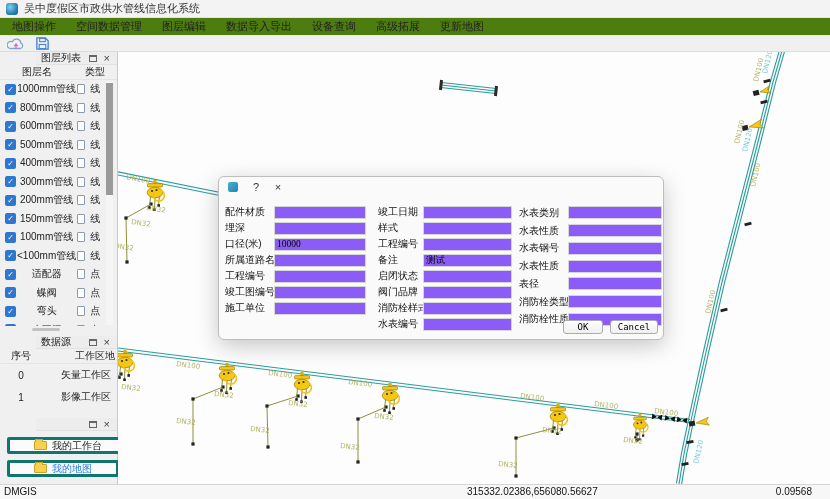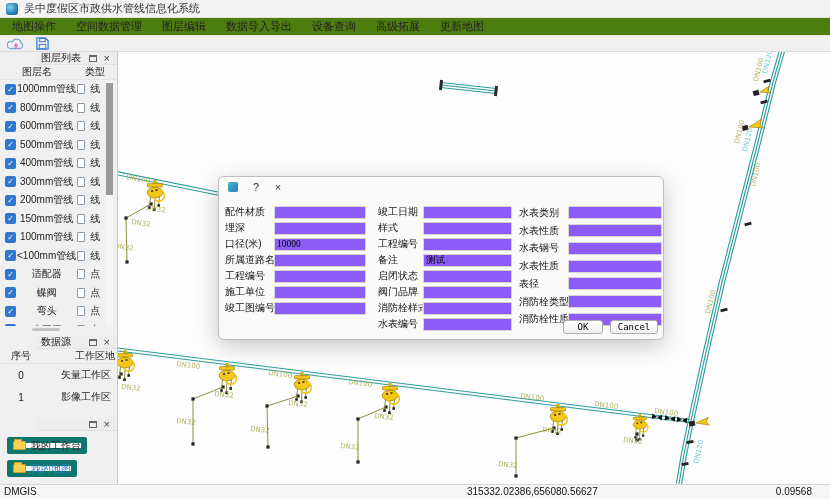--- a/index.html
+++ b/index.html
@@ -50,21 +50,21 @@
   
   #ds-panel{top:284px;height:130px;}
   .ds-head{display:flex;height:15px;align-items:center;font-size:10px;border-bottom:1px solid #e5e5e5;}
   .ds-c1{width:42px;text-align:center;}
   .ds-c2{flex:1;text-align:right;padding-right:2px;white-space:nowrap;overflow:hidden;}
   .ds-row{display:flex;align-items:center;height:22px;font-size:10px;}
   .ds-row .ds-c2{padding-right:6px;}
 
   
   #ws-panel{top:366px;height:66px;}
-  .ws-btn{display:flex;align-items:center;gap:5px;margin:6px 0 0 7px;height:17px;padding:0 0;background:#fbfbfb;border:6px solid #0f766e;border-radius:2px;font-size:10px;width:max-content;}
+  .ws-btn{display:flex;align-items:center;gap:5px;margin:6px 0 0 7px;height:17px;padding:0 24px;background:#fbfbfb;border:3px solid #0f766e;border-radius:2px;font-size:10px;width:max-content;}
   .ws-btn[data-active="true"]{color:#2b7cd4;}
   .folder-ic{position:relative;width:13px;height:9px;background:#f8cf52;border:1px solid #c9a227;border-radius:1px;flex:none;}
   .folder-ic::before{content:"";position:absolute;top:-3px;left:0;width:6px;height:2px;background:#f8cf52;border:1px solid #c9a227;border-bottom:none;}
 
   
   .map{position:relative;width:712px;height:432px;background:#fdfdfd;overflow:hidden;}
   #map-svg{position:absolute;top:0;left:0;}
   #map-svg text{font-family:"DejaVu Sans",sans-serif;}
 
   
@@ -427,26 +427,26 @@
               <span class="flabel">所属道路名</span>
               <input class="finput" value="" style="">
             </div>
 
             <div class="field">
               <span class="flabel">工程编号</span>
               <input class="finput" value="" style="">
             </div>
 
             <div class="field">
+              <span class="flabel">竣工图编号</span>
+              <input class="finput" value="" style="">
+            </div>
+
+            <div class="field">
               <span class="flabel">施工单位</span>
-              <input class="finput" value="" style="">
-            </div>
-
-            <div class="field">
-              <span class="flabel">竣工图编号</span>
               <input class="finput" value="" style="">
             </div>
           </div>
         <div class="dcol c2">
 
             <div class="field">
               <span class="flabel">竣工日期</span>
               <input class="finput" value="" style="">
             </div>
 

